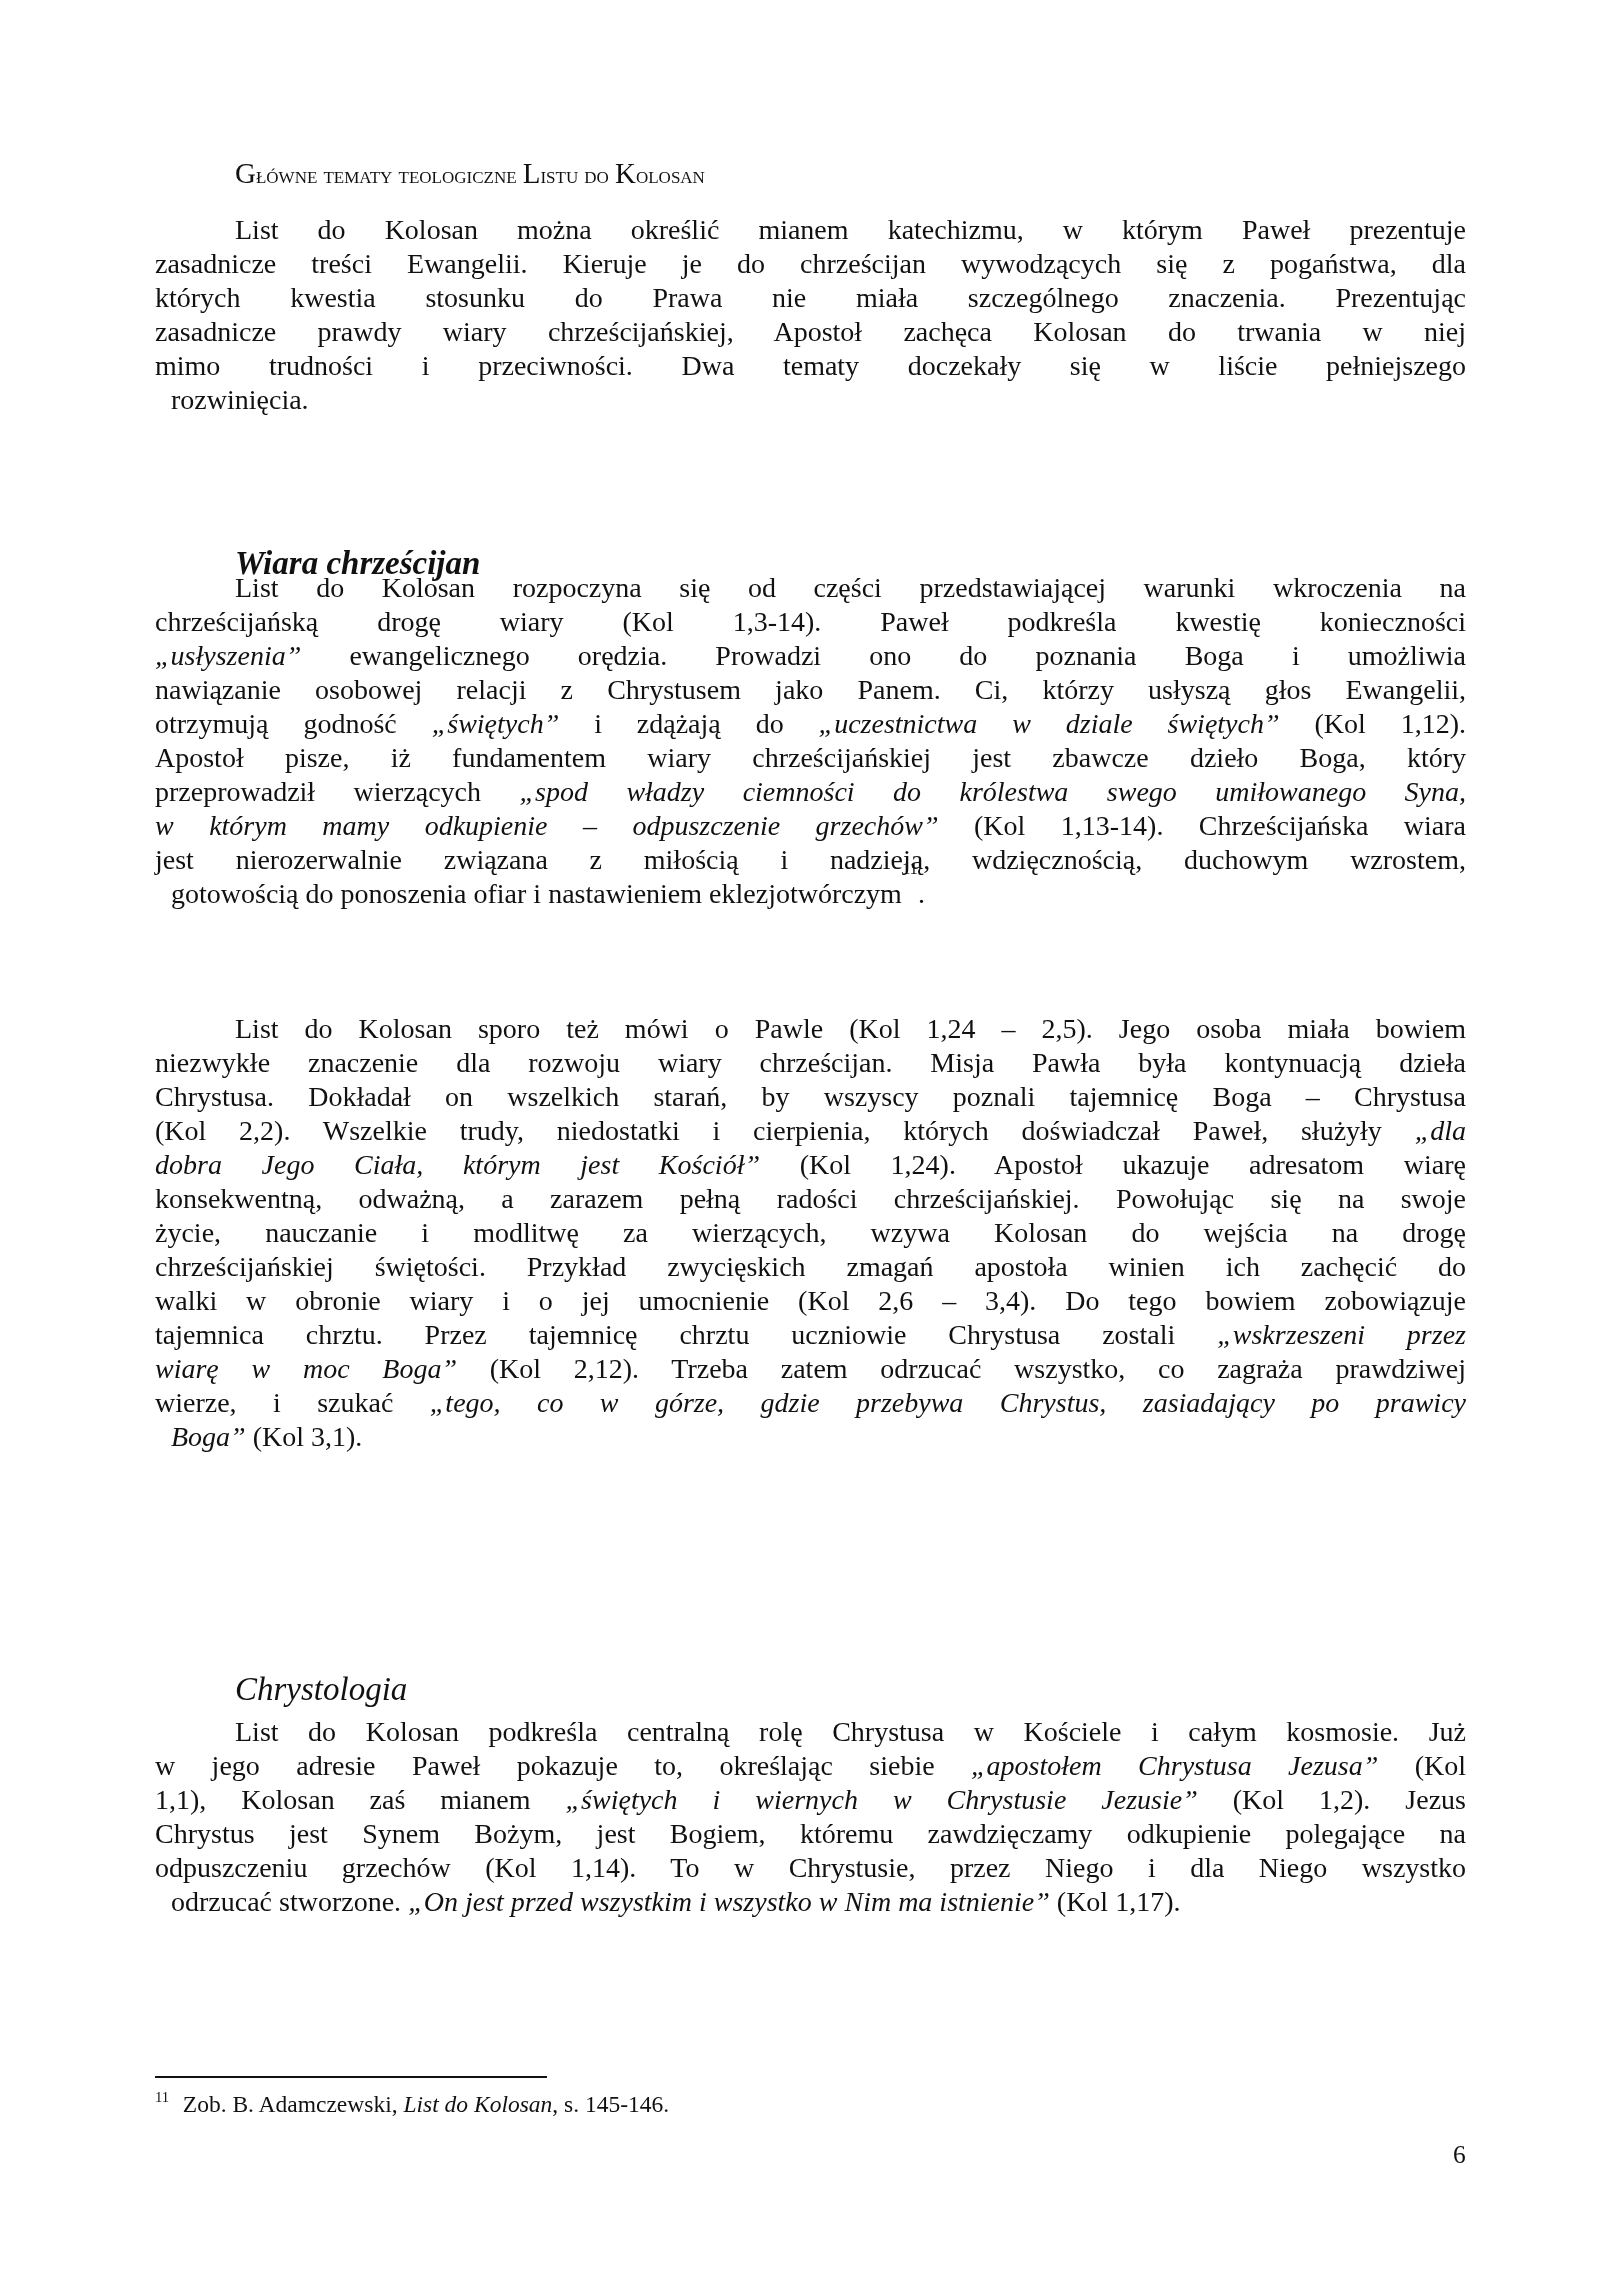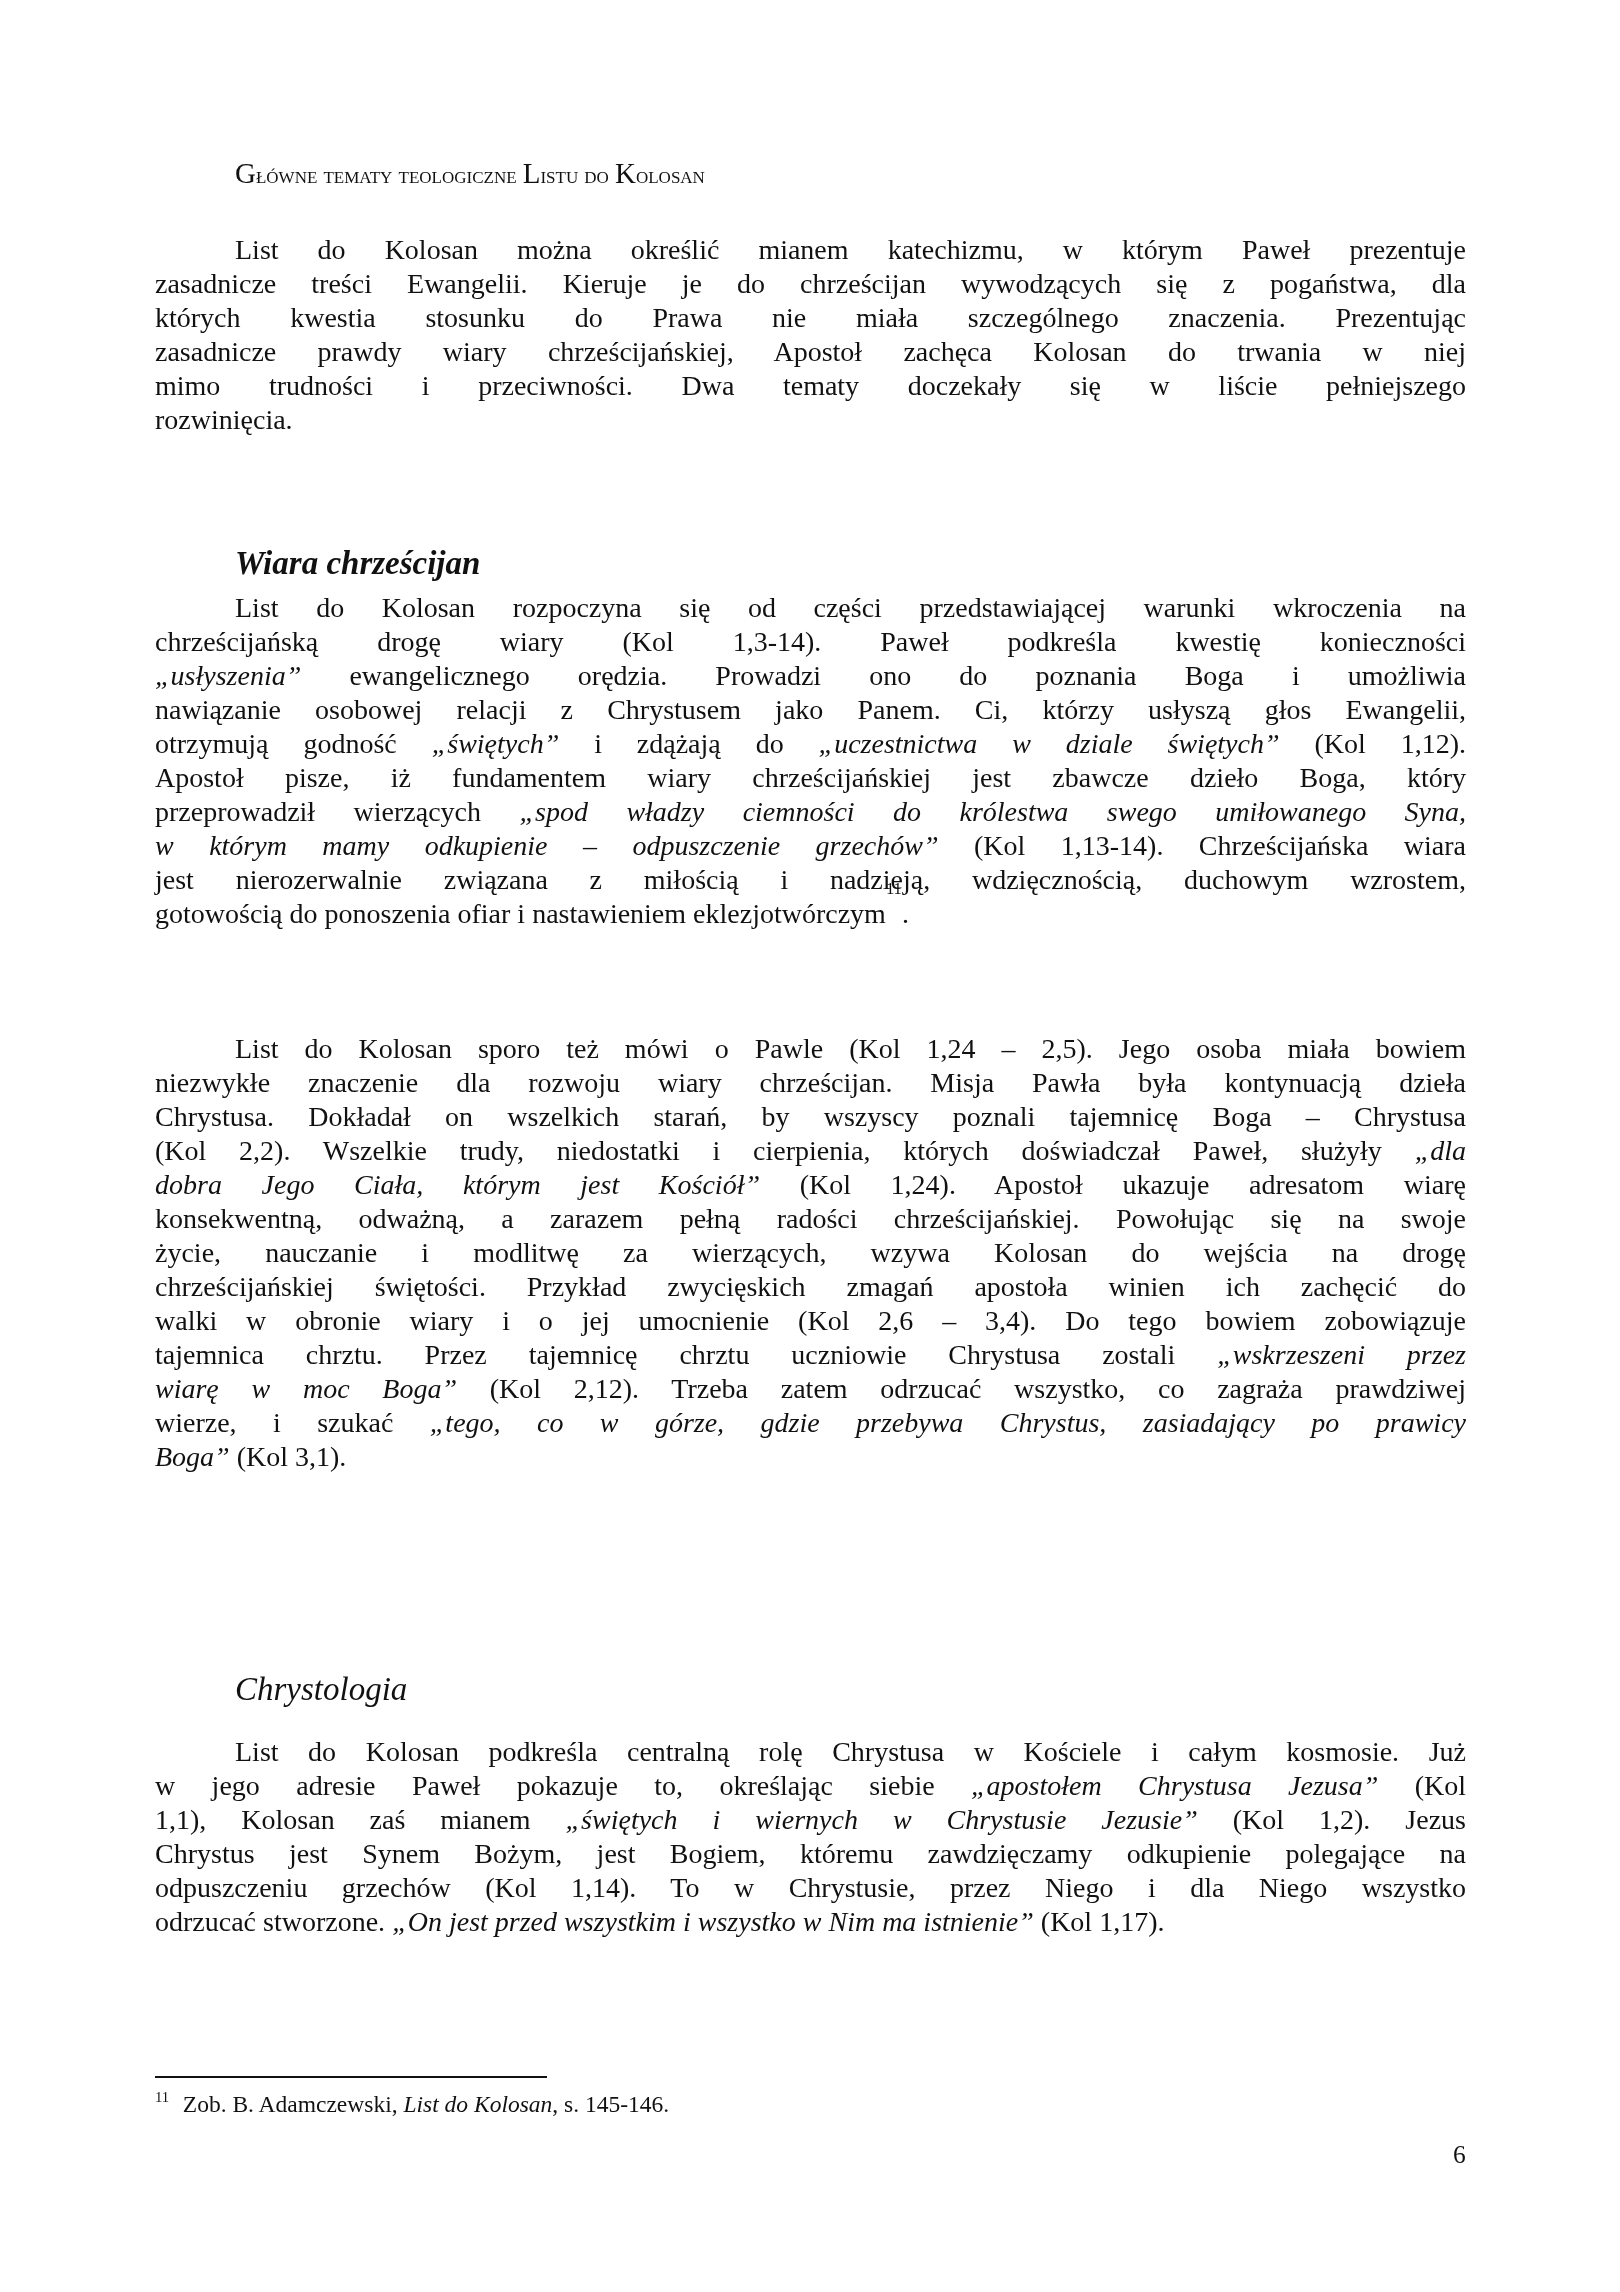--- a/index.html
+++ b/index.html
@@ -5,22 +5,22 @@
   html, body { margin: 0; padding: 0; background: #ffffff; }
   body { width: 1620px; height: 2293px; position: relative; overflow: hidden;
          font-family: "Liberation Serif", "DejaVu Serif", serif; color: #111111; }
   .page { position: absolute; left: 0; top: 0; width: 1620px; height: 2293px; }
   .heading-main { position: absolute; left: 235px; top: 157px; font-size: 24.5px; font-weight: normal;
                   font-variant: small-caps; letter-spacing: 0px; white-space: nowrap; }
   .heading-main .cap { font-size: 29px; }
   .block { position: absolute; left: 155px; width: 1311px; }
   .line { display: block; height: 34px; line-height: 34px; font-size: 28px; white-space: nowrap;
           text-align: justify; text-align-last: justify; }
-  .line.last { text-align-last: left; }
-  .line.indent { padding-left: 80px; margin-top: 20px; }
+  .line.last { text-align-last: left; margin-left: 16px; }
+  .line.indent { padding-left: 80px; }
   .sub-heading { position: absolute; left: 235px; font-size: 33px; font-style: italic; white-space: nowrap; }
   .sub-heading.bold { font-weight: bold; }
   i { font-style: italic; }
   sup { font-size: 16.7px; vertical-align: top; position: relative; top: -7.8px; line-height: 0; }
   .footnote-rule { position: absolute; left: 155px; top: 2076px; width: 392px; height: 2px; background: #111; }
   .footnote { position: absolute; left: 155px; top: 2091px; font-size: 23.5px; white-space: nowrap; }
   .footnote .fn-num { font-size: 14.7px; vertical-align: top; position: relative; top: -2px; margin-right: 13.7px; }
   .page-number { position: absolute; left: 1453px; top: 2140px; font-size: 25.5px; }
 </style>
 </head>

